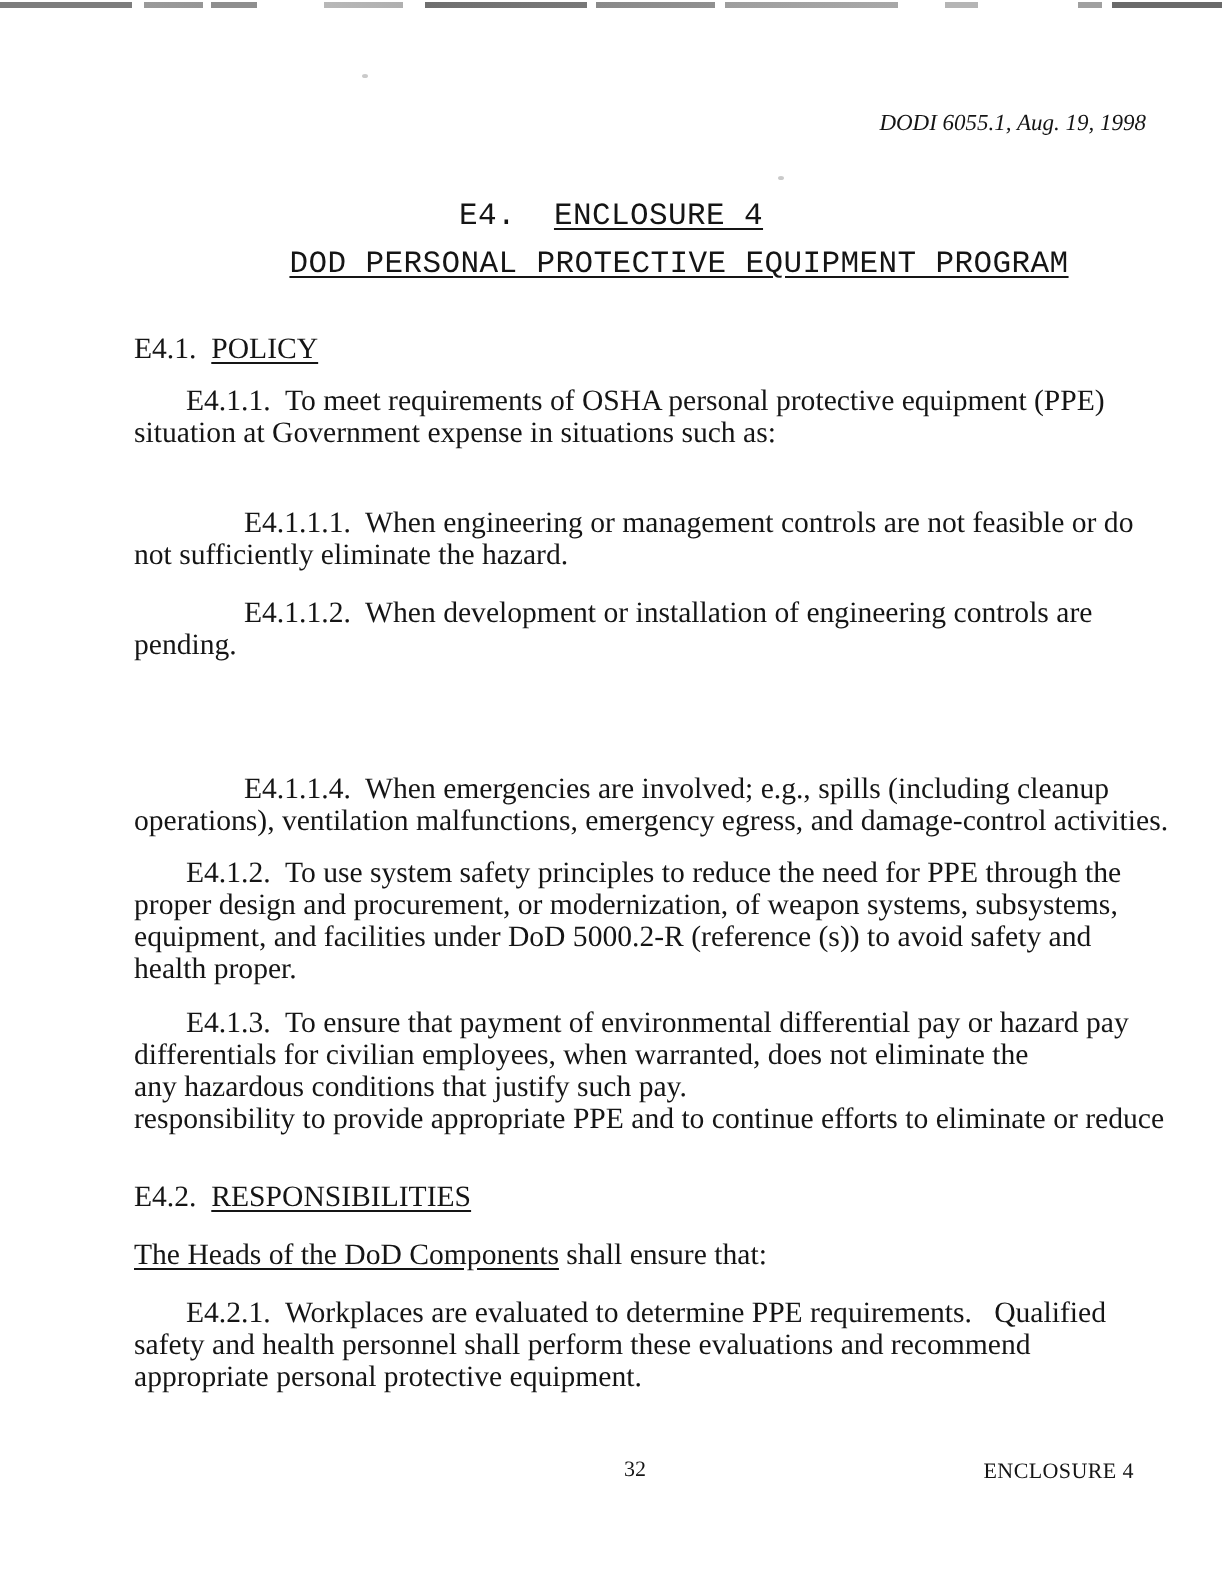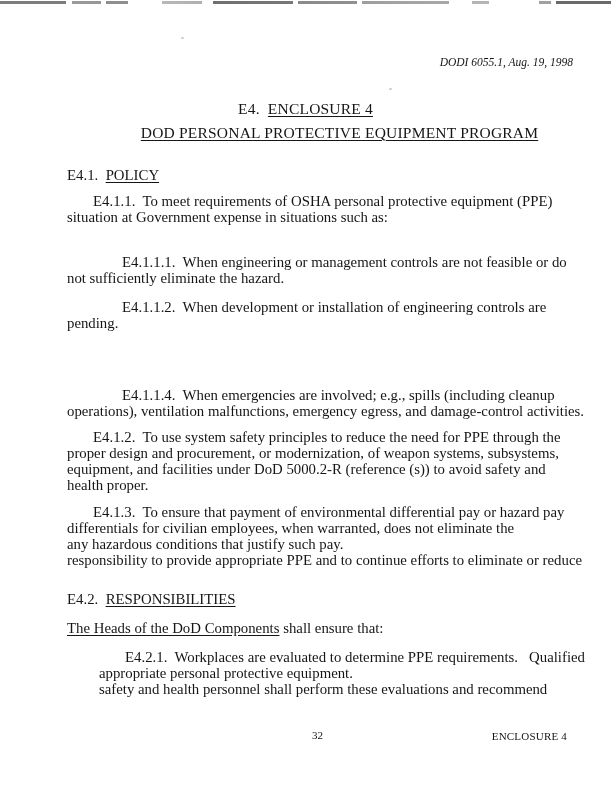--- a/index.html
+++ b/index.html
@@ -36,21 +36,21 @@
 
   .u { text-decoration: underline; text-underline-offset: 2px; }
   span { white-space: pre; }
 
   .hdr {
     position: absolute; top: 56px; right: 38px;
     font-style: italic; font-size: 11.5px; line-height: 13px;
   }
   .t1, .t2 {
     position: absolute; left: 0; width: 611px; text-align: center;
-    font-size: 15.5px; line-height: 17px; letter-spacing: .2px;
+    font-size: 15.5px; line-height: 17px; letter-spacing: .2px; font-family: Liberation Mono, monospace;
   }
   .t1 { top: 100px; }
   .t2 { top: 124px; margin-left: 34px; }
 
   .sec {
     position: absolute; left: 67px;
     font-size: 14.8px; line-height: 16px;
   }
   .sec-e41 { top: 167px; }
   .sec-e42 { top: 591px; }
@@ -65,21 +65,21 @@
   .p2 .line:first-child { padding-left: 26px; }  
   .p3 .line:first-child { padding-left: 55px; font-family: Liberation Serif, serif; }  
 
   .y411  { top: 193px; }
   .y4111 { top: 254px; }
   .y4112 { top: 299px; }
   .y4113 { top: 345px; }
   .y4114 { top: 387px; }
   .y412  { top: 429px; }
   .y413  { top: 504px; }
-  .y421  { top: 649px; margin-left: 32px; }
+  .y421  { top: 649px; }
 
   .ftr-num {
     position: absolute; left: 0; width: 635px; top: 729px;
     text-align: center; font-size: 11px; line-height: 12px;
   }
   .ftr-encl {
     position: absolute; top: 730px; right: 44px;
     font-size: 11px; line-height: 12px; letter-spacing: .2px;
   }
 </style>
@@ -140,20 +140,20 @@
   <div class="sec sec-e42">
     <span>E4.2.  </span><span class="u">RESPONSIBILITIES</span>
   </div>
 
   <div class="lead">
     <span class="u">The Heads of the DoD Components</span><span> shall ensure that:</span>
   </div>
 
   <div class="para p2 y421">
       <div class="line">E4.2.1.  Workplaces are evaluated to determine PPE requirements.   Qualified</div>
+      <div class="line">safety and health personnel shall perform these evaluations and recommend</div>
       <div class="line">appropriate personal protective equipment.</div>
-      <div class="line">safety and health personnel shall perform these evaluations and recommend</div>
     </div>
 
   <div class="ftr-num">32</div>
   <div class="ftr-encl">ENCLOSURE 4</div>
 
 </div>
 
 </body></html>

